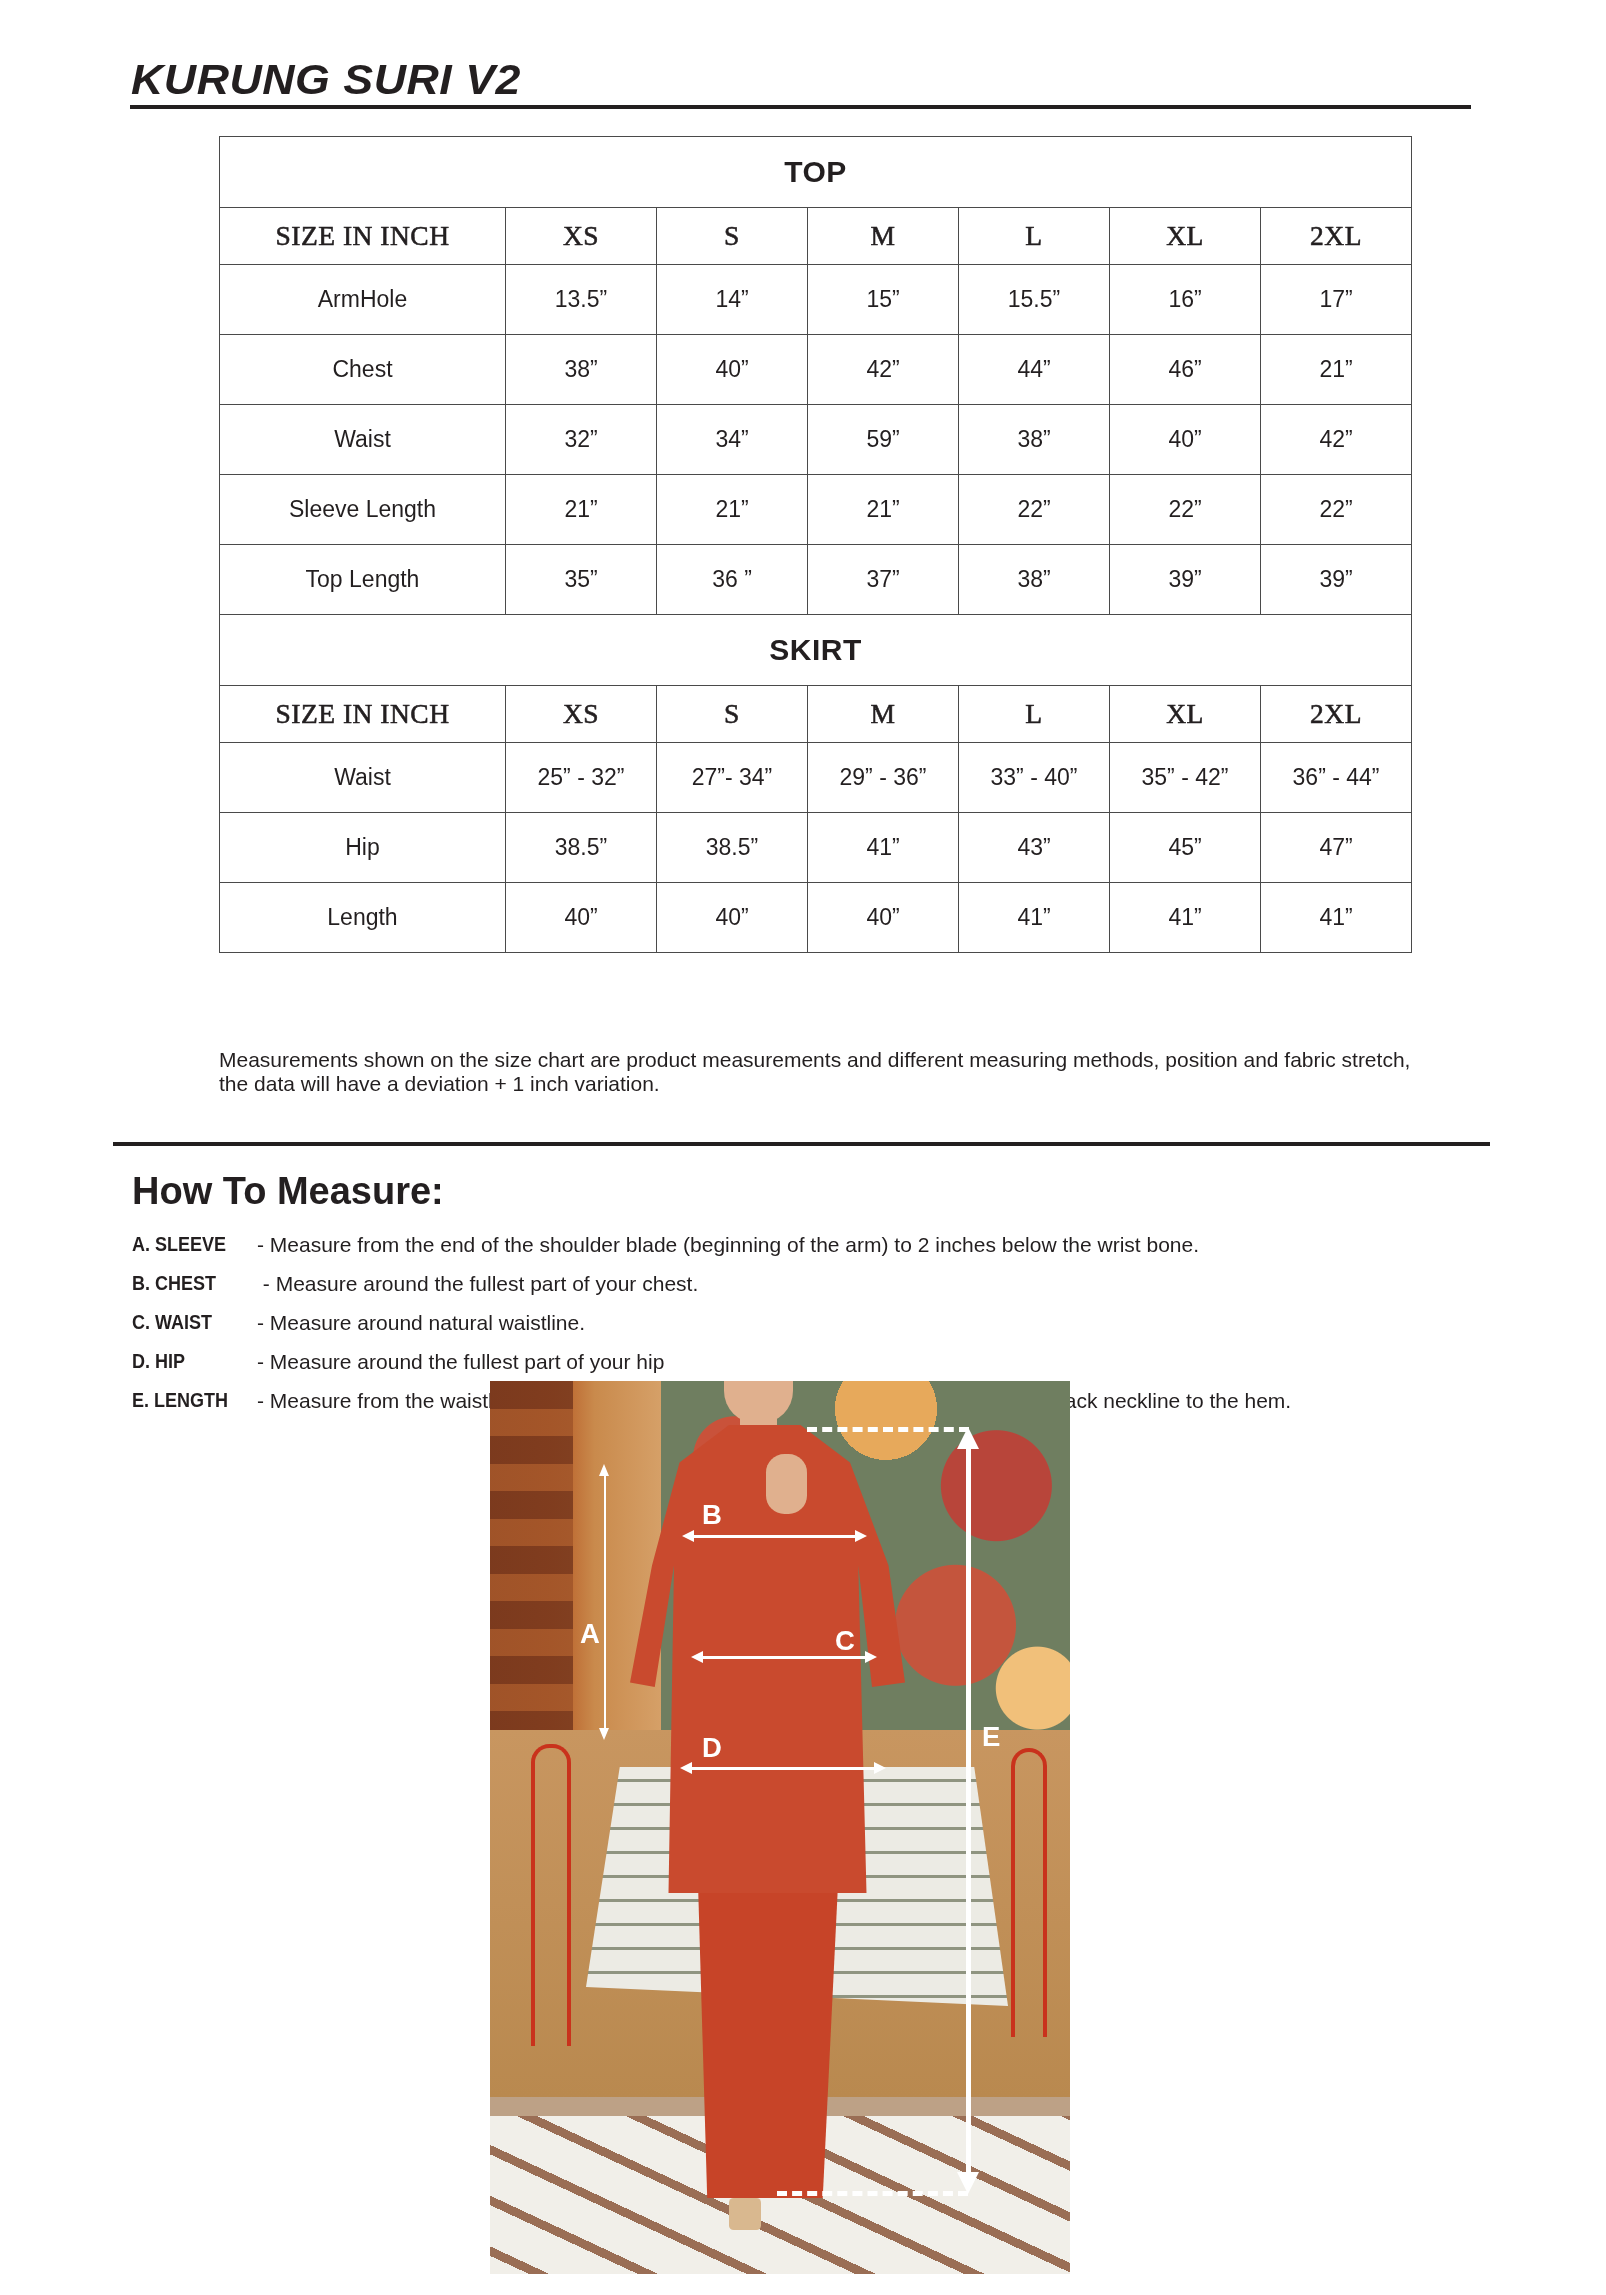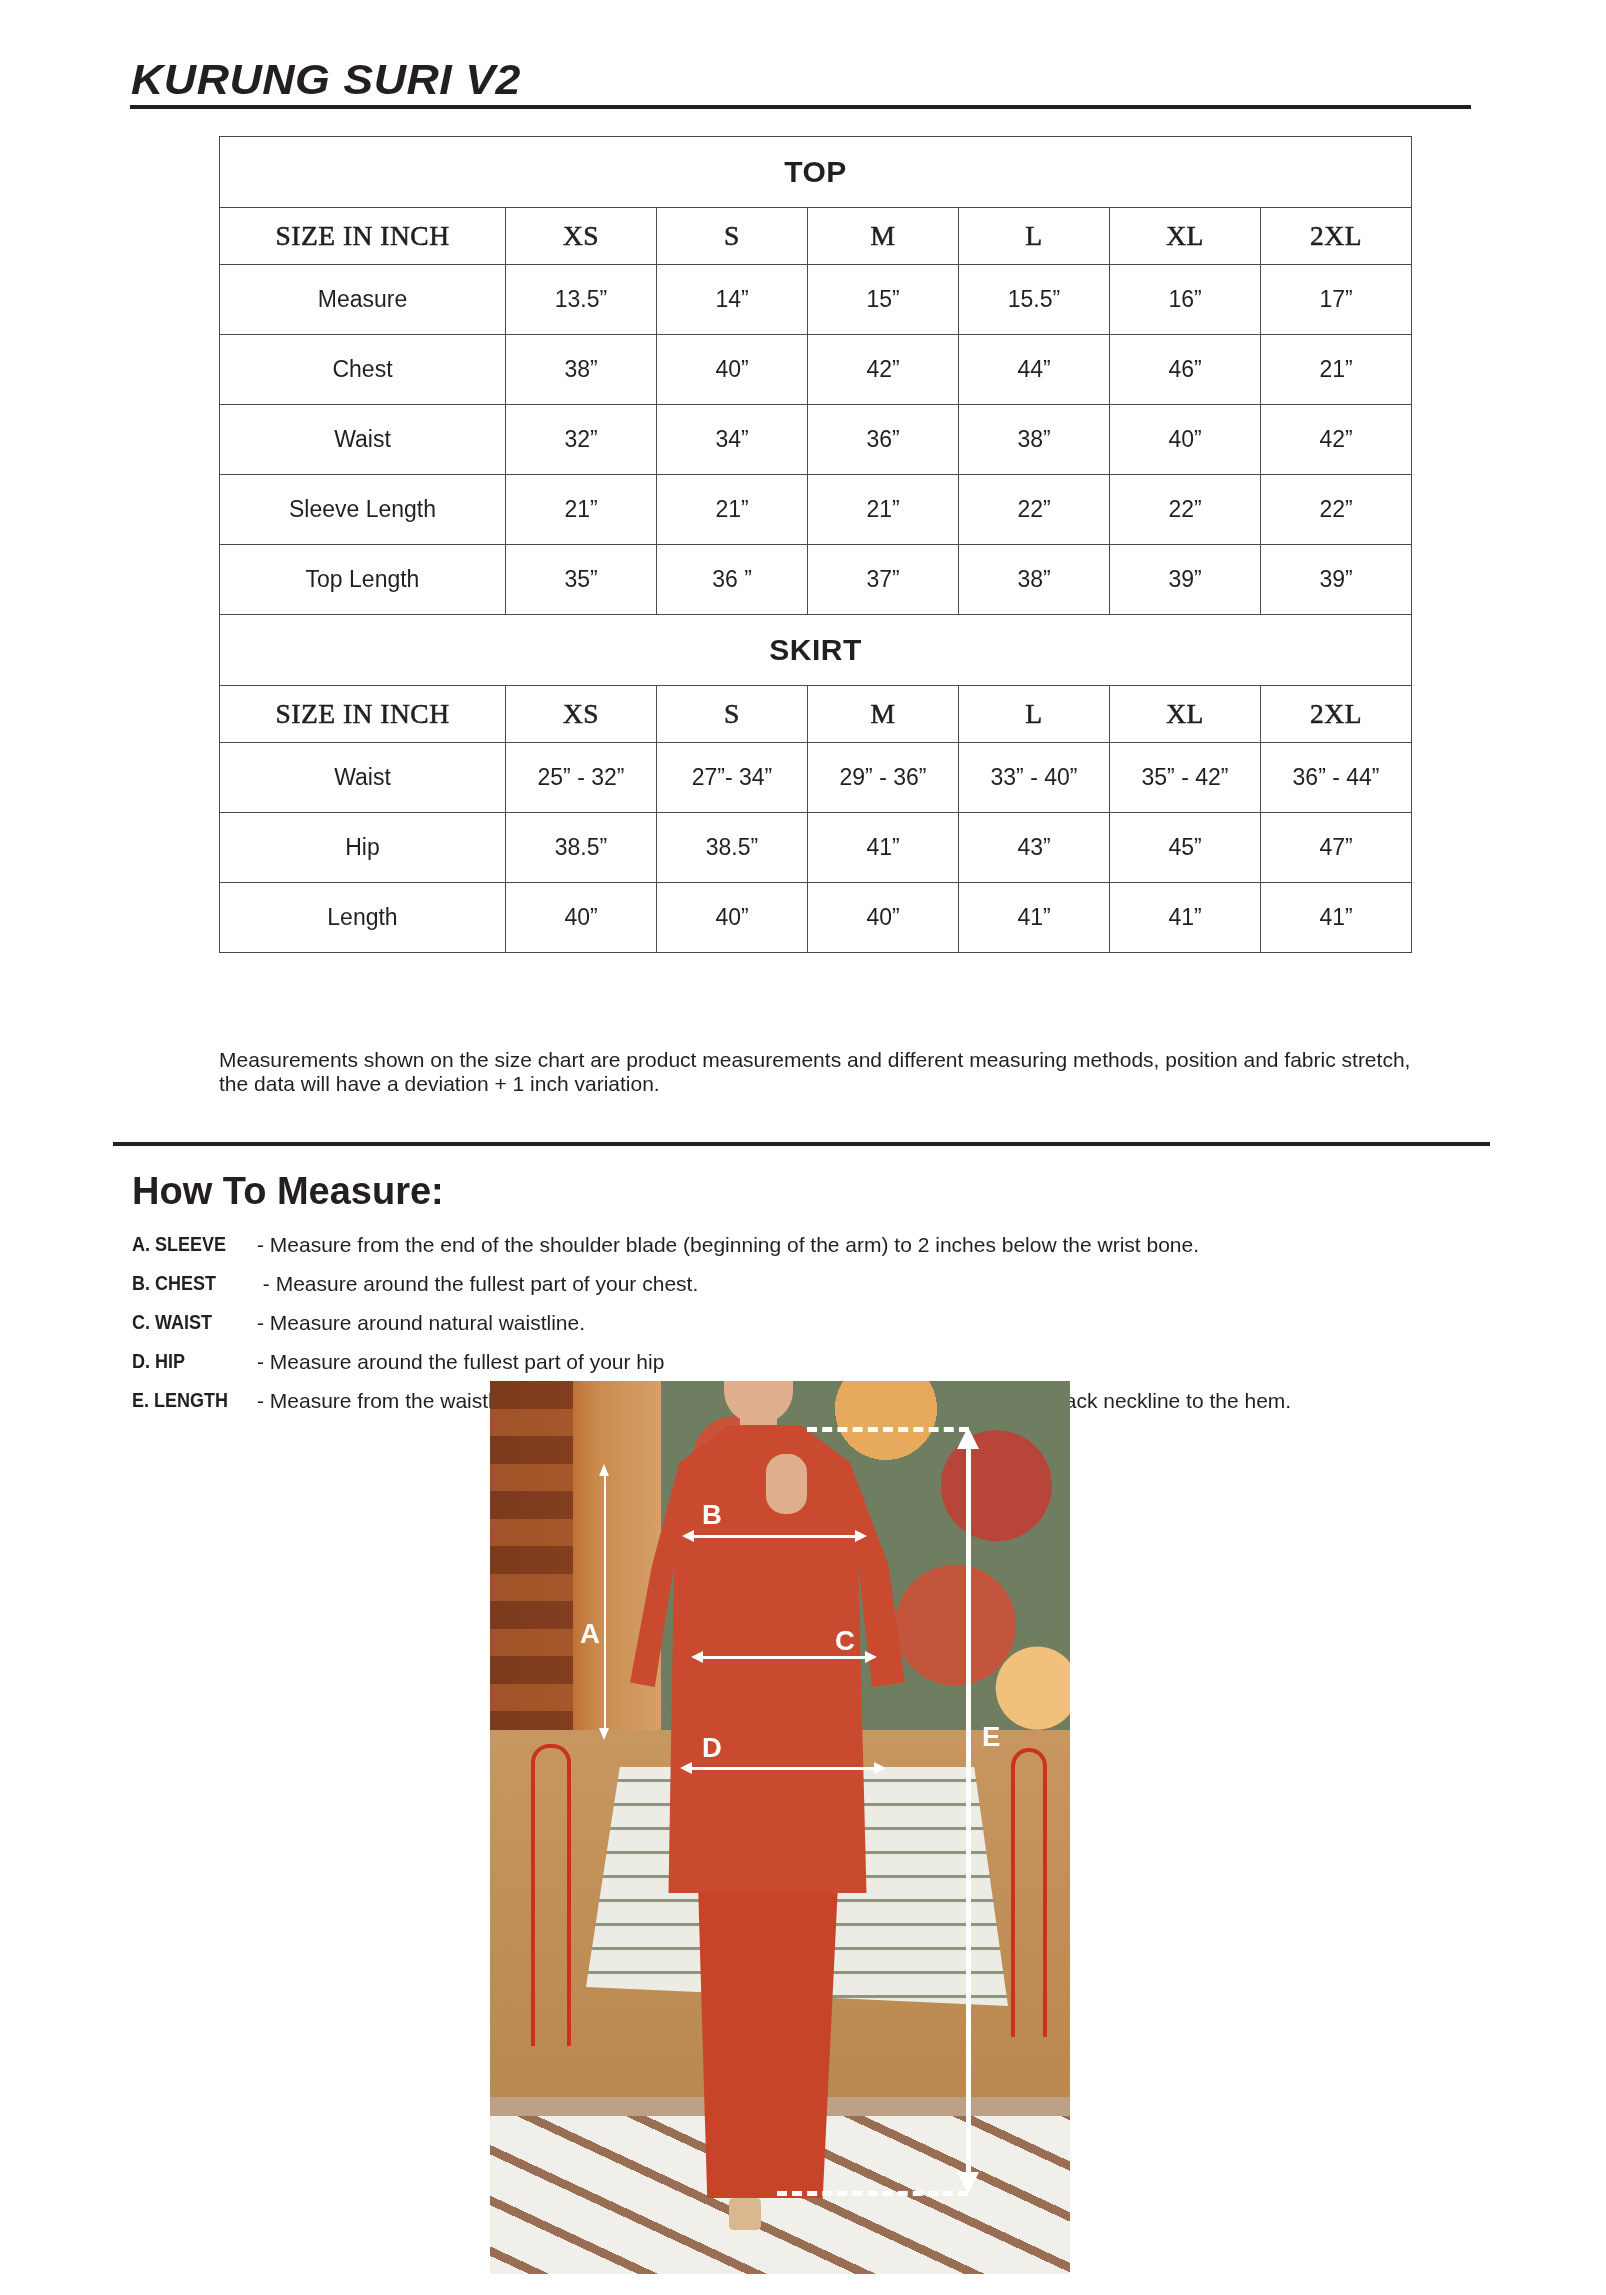--- a/index.html
+++ b/index.html
@@ -127,42 +127,42 @@
     <tr class="head-row">
       <td>SIZE IN INCH</td>
       <td>XS</td>
       <td>S</td>
       <td>M</td>
       <td>L</td>
       <td>XL</td>
       <td>2XL</td>
     </tr>
     <tr class="data-row">
-      <td>Measure</td>
+      <td>ArmHole</td>
       <td>13.5”</td>
       <td>14”</td>
       <td>15”</td>
       <td>15.5”</td>
       <td>16”</td>
       <td>17”</td>
     </tr>
     <tr class="data-row">
       <td>Chest</td>
       <td>38”</td>
       <td>40”</td>
       <td>42”</td>
       <td>44”</td>
       <td>46”</td>
       <td>21”</td>
     </tr>
     <tr class="data-row">
       <td>Waist</td>
       <td>32”</td>
       <td>34”</td>
-      <td>36”</td>
+      <td>59”</td>
       <td>38”</td>
       <td>40”</td>
       <td>42”</td>
     </tr>
     <tr class="data-row">
       <td>Sleeve Length</td>
       <td>21”</td>
       <td>21”</td>
       <td>21”</td>
       <td>22”</td>

